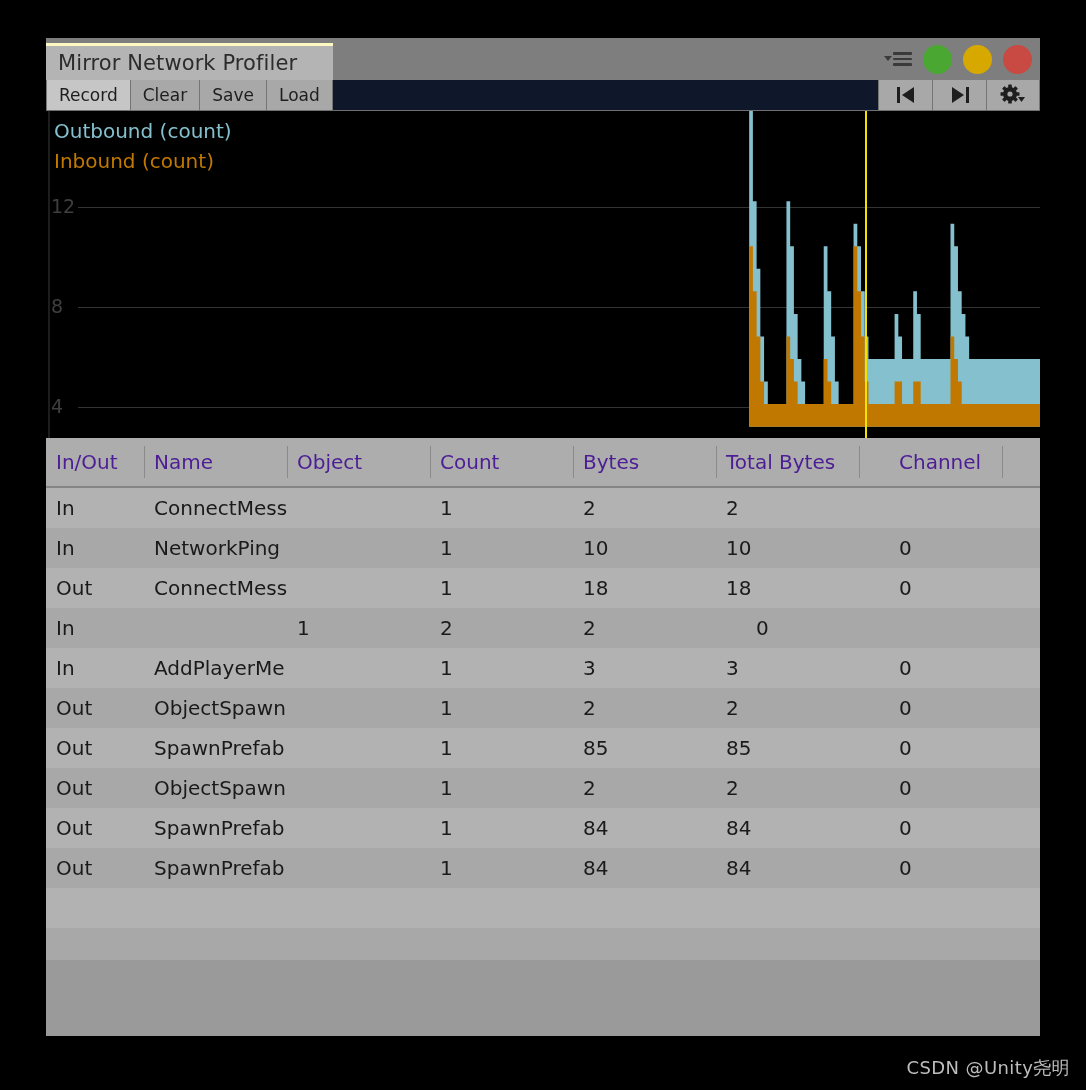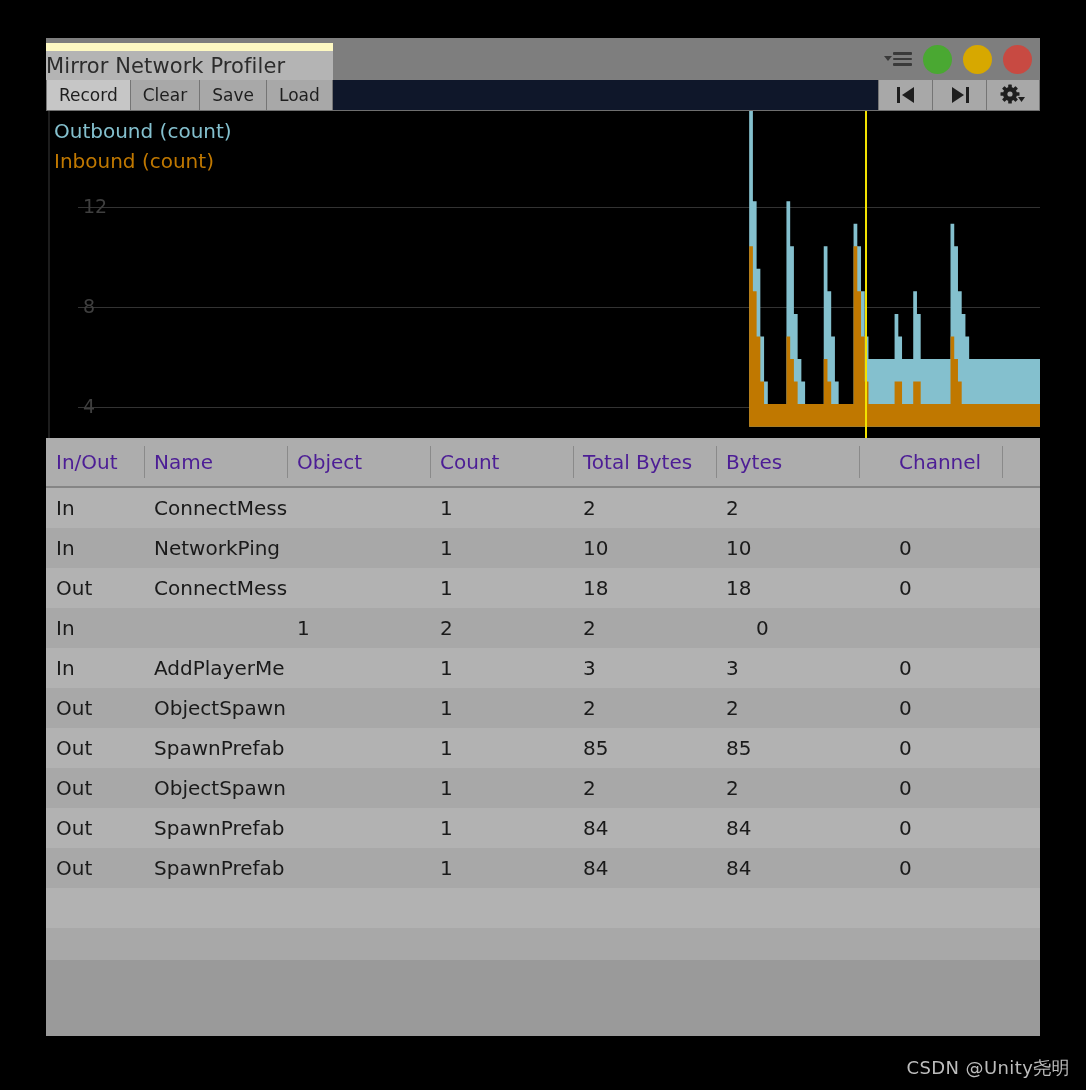--- a/index.html
+++ b/index.html
@@ -38,24 +38,25 @@
     background: #7e7e7e;
     display: flex;
     align-items: flex-end;
   }
 
   .tab {
     position: relative;
     width: 287px;
     height: 37px;
     background: #b4b4b4;
-    border-top: 8px solid #fef9c3;
+    border-top: 3px solid #fef9c3;
     box-sizing: border-box;
     display: flex;
     align-items: center;
+    padding-left: 12px;
   }
 
   .tab-title {
     font-size: 21px;
     color: #2c2c2c;
     letter-spacing: 0.1px;
     white-space: nowrap;
   }
 
   .titlebar-right {
@@ -165,21 +166,20 @@
     font-size: 20px;
     line-height: 30px;
     white-space: nowrap;
   }
 
   .ylabel {
     position: absolute;
     font-size: 19px;
     color: #3f3f3f;
     left: 5px;
-    padding-left: 32px;
   }
 
   .gridline {
     position: absolute;
     left: 32px;
     right: 0;
     height: 1px;
     background: #333333;
   }
 
@@ -381,22 +381,22 @@
 
       <div class="cursor-line" id="cursor" style="left: 818.752px;"></div>
     </div>
 
     <div class="table-area">
       <div class="thead" id="thead">
           <div class="th c-inout">In/Out</div>
           <div class="th c-name">Name</div>
           <div class="th c-object">Object</div>
           <div class="th c-count">Count</div>
+          <div class="th c-bytes">Bytes</div>
           <div class="th c-total">Total Bytes</div>
-          <div class="th c-bytes">Bytes</div>
           <div class="th c-channel">Channel</div>
           <div class="th c-end"></div>
         </div>
       <div id="tbody">
           <div class="trow odd">
             <div class="td c-inout">In</div>
             <div class="td c-name">ConnectMess</div>
             <div class="td c-object"></div>
             <div class="td c-count">1</div>
             <div class="td c-bytes">2</div>

